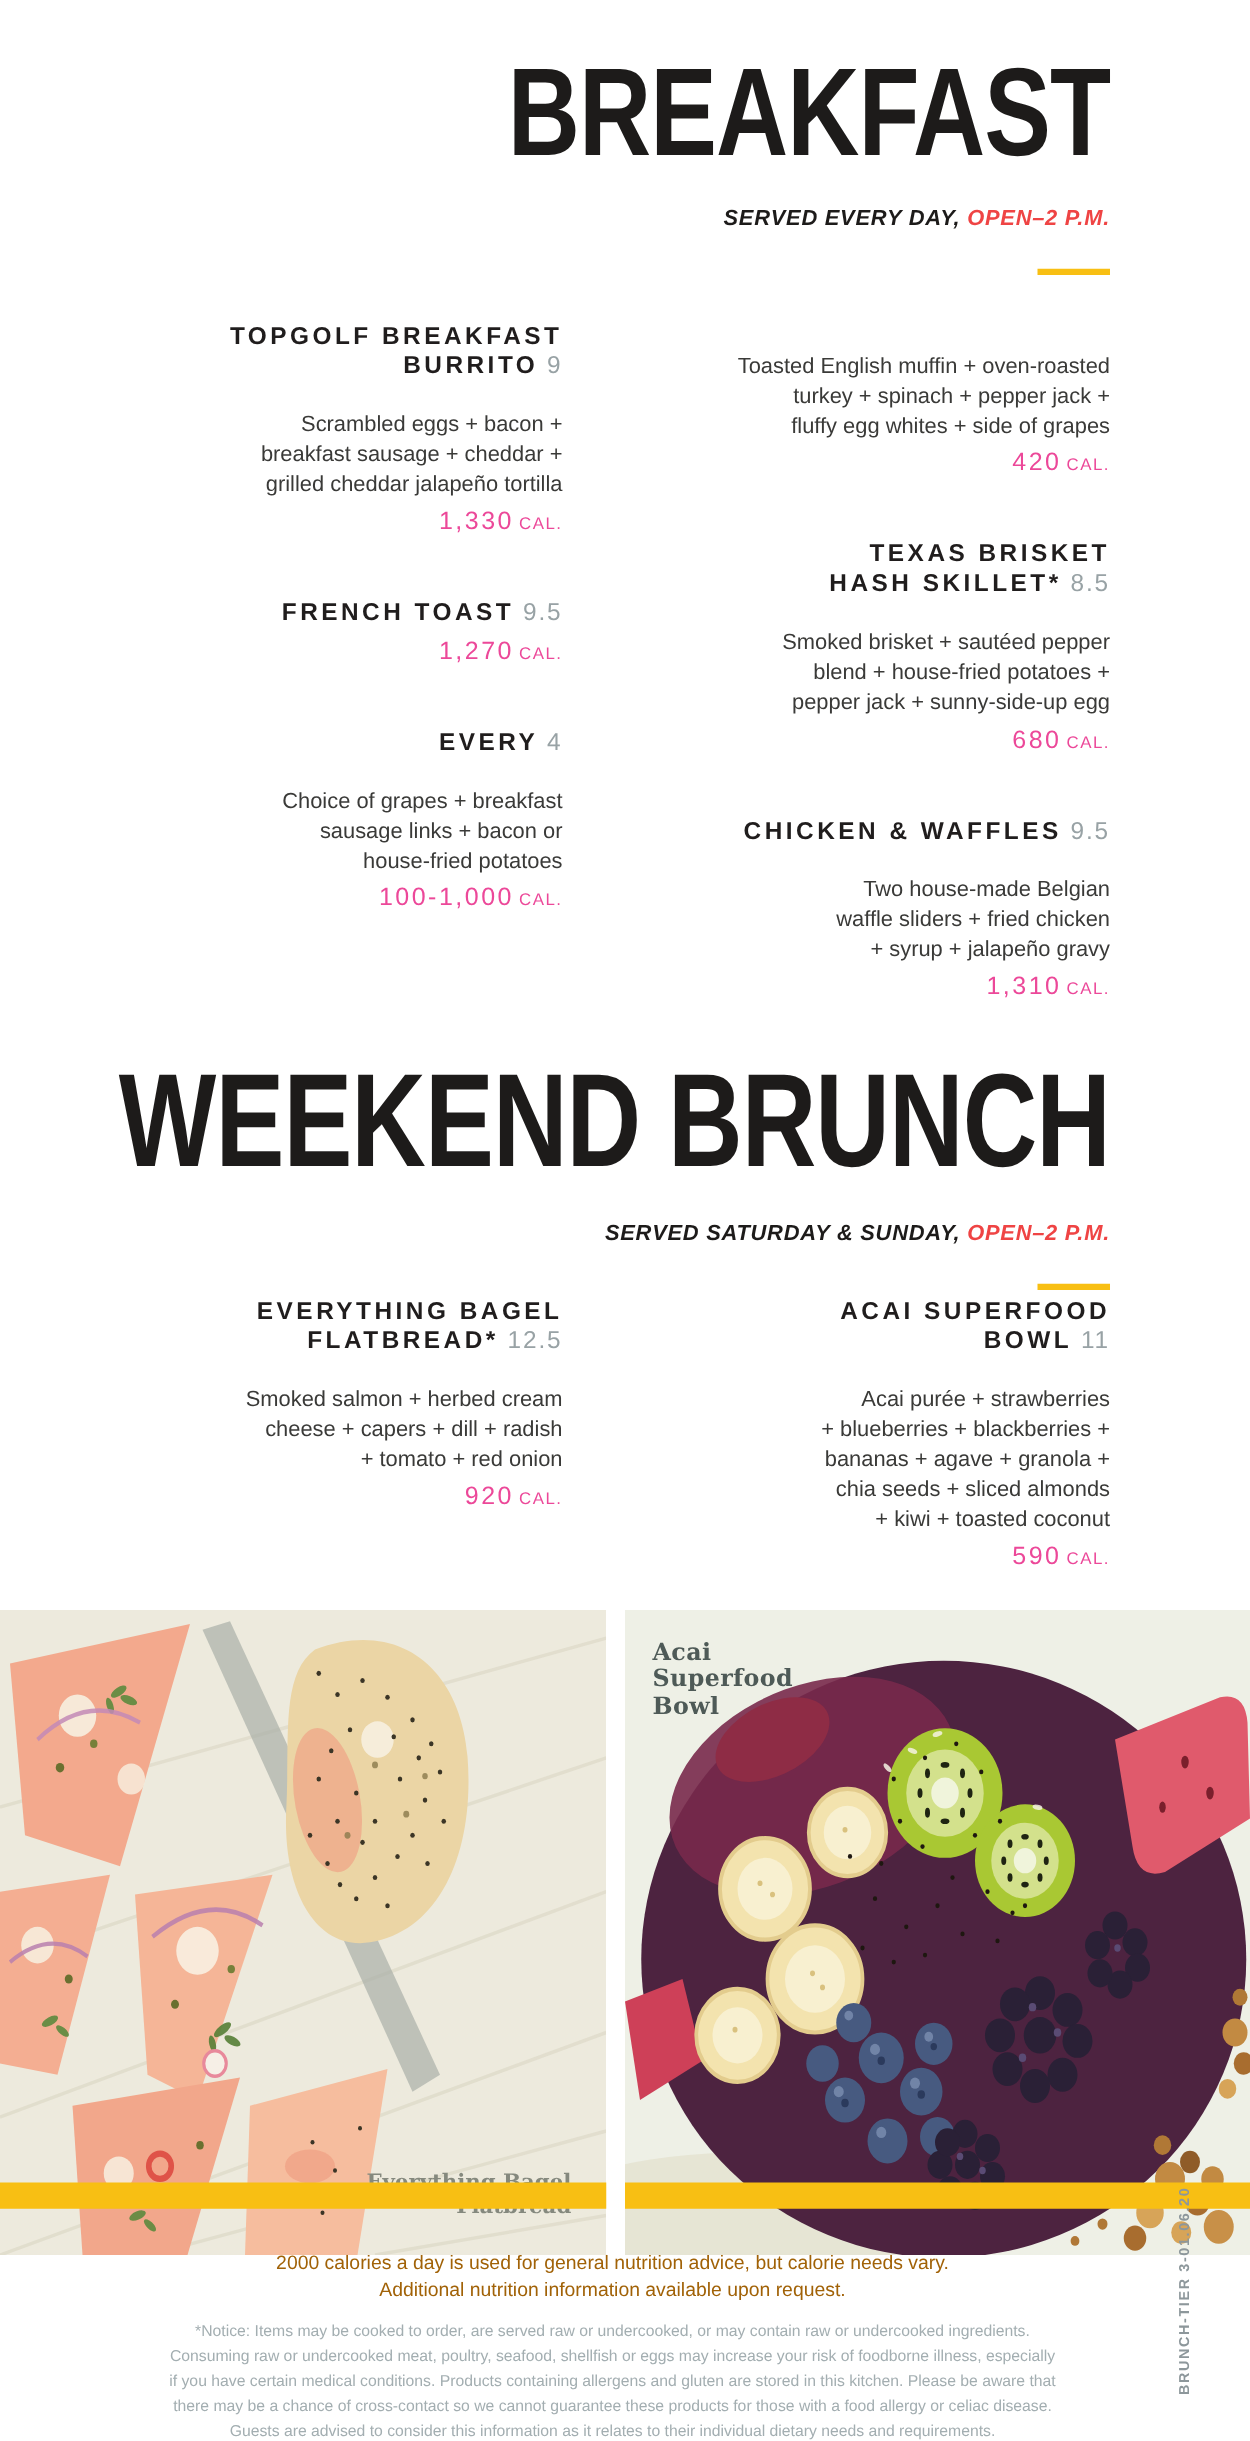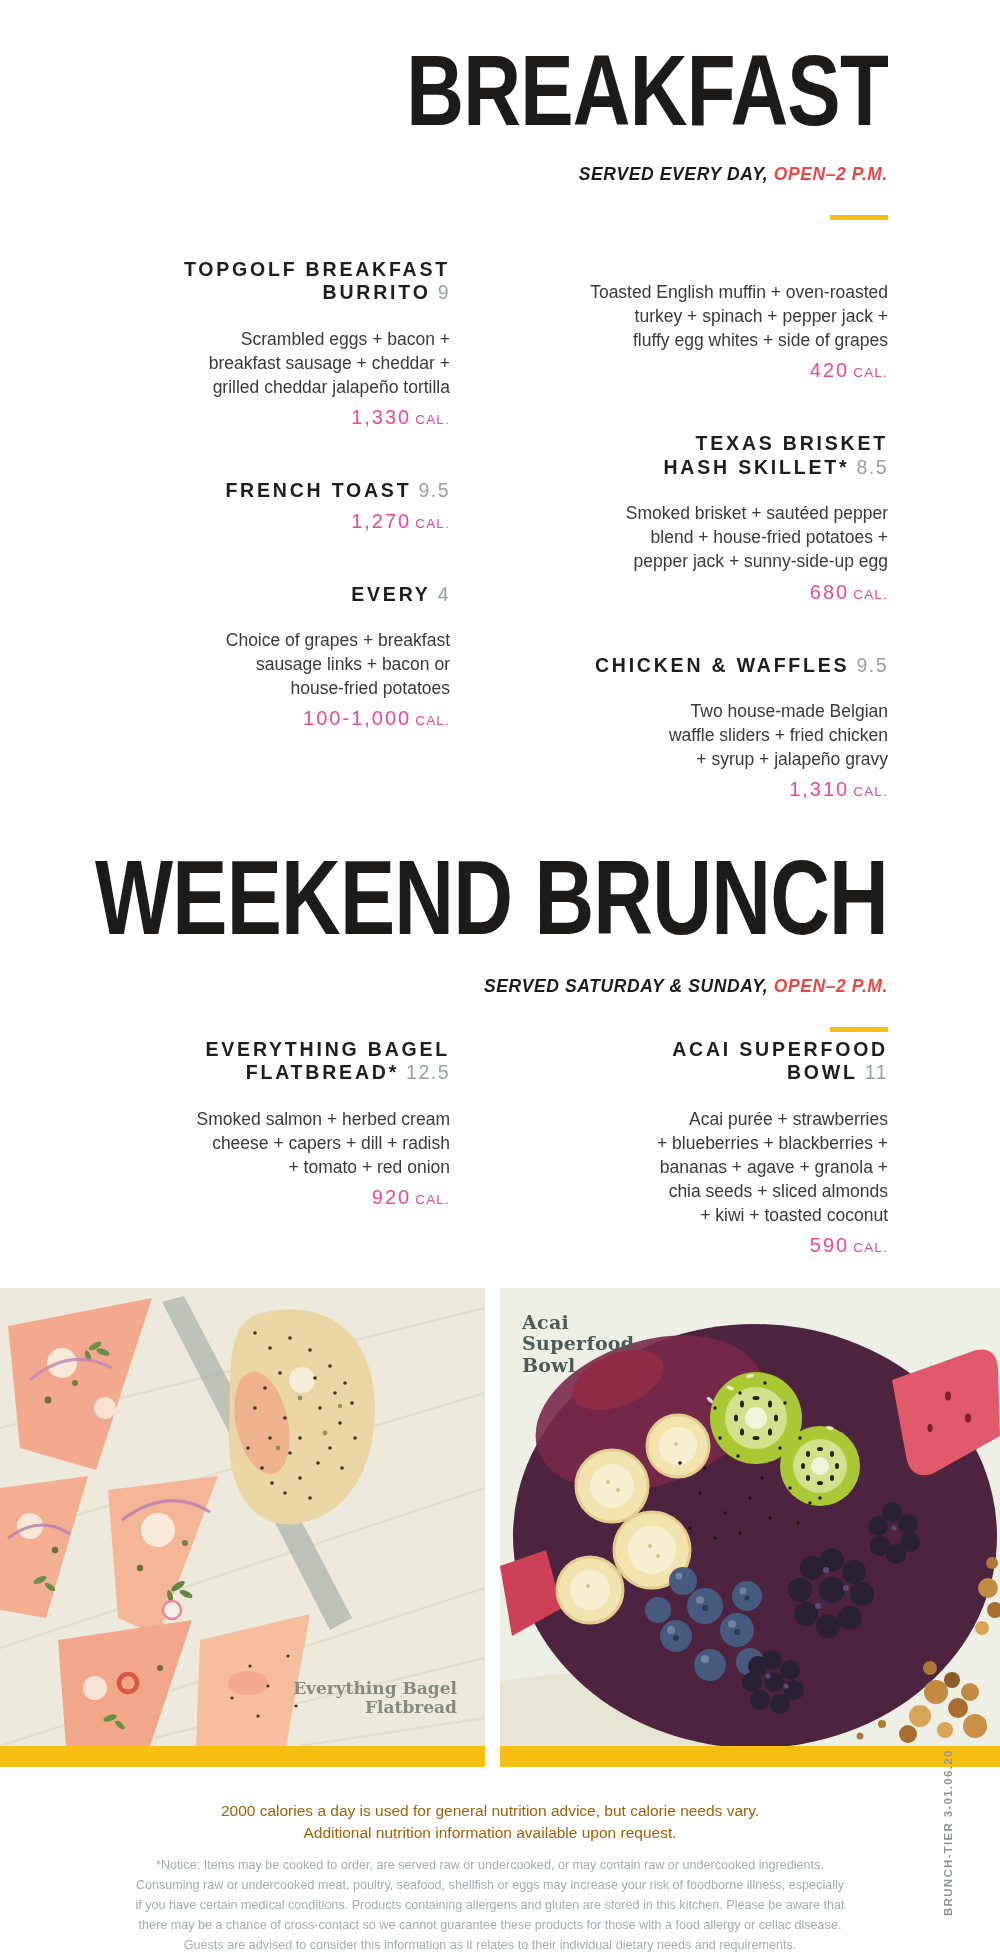--- a/index.html
+++ b/index.html
@@ -28,21 +28,21 @@
   .item-heading{font-weight:700;font-size:19.5px;letter-spacing:2.8px;line-height:1.2;
                 color:#201d1d;white-space:pre-line;text-align:right;}
   .item-price{font-weight:400;color:#98a2a5;letter-spacing:1.5px;margin-left:7px;}
   .item-desc{margin-top:22px;font-size:17.5px;line-height:1.38;color:#3a3a38;white-space:pre-line;}
   .item-cal{margin-top:7px;color:#ec4899;}
   .cal-num{font-size:20px;letter-spacing:2px;font-weight:400;}
   .cal-unit{font-size:13.5px;letter-spacing:1.2px;margin-left:4px;}
 
   
   #photos{position:absolute;top:1288px;left:0;width:1000px;height:458px;}
-  .photo{position:absolute;top:0;height:458px;overflow:hidden;}
+  .photo{position:absolute;top:0;height:516px;overflow:hidden;}
   #photo-left{left:0;width:485px;}
   #photo-right{left:500px;width:500px;}
   .photo svg{display:block;width:100%;height:100%;}
   .photo-label{position:absolute;font-family:"DejaVu Serif",serif;font-weight:700;
                white-space:pre-line;}
   #photo-left .photo-label{right:28px;bottom:28px;text-align:right;color:#85897e;
                            font-size:17px;line-height:1.15;}
   #photo-right .photo-label{left:22px;top:24px;text-align:left;color:#4e5a57;
                             font-size:19px;line-height:1.12;letter-spacing:0.3px;}
   .yellow-bar{position:absolute;top:1746px;height:21px;background:#F8BF13;}

